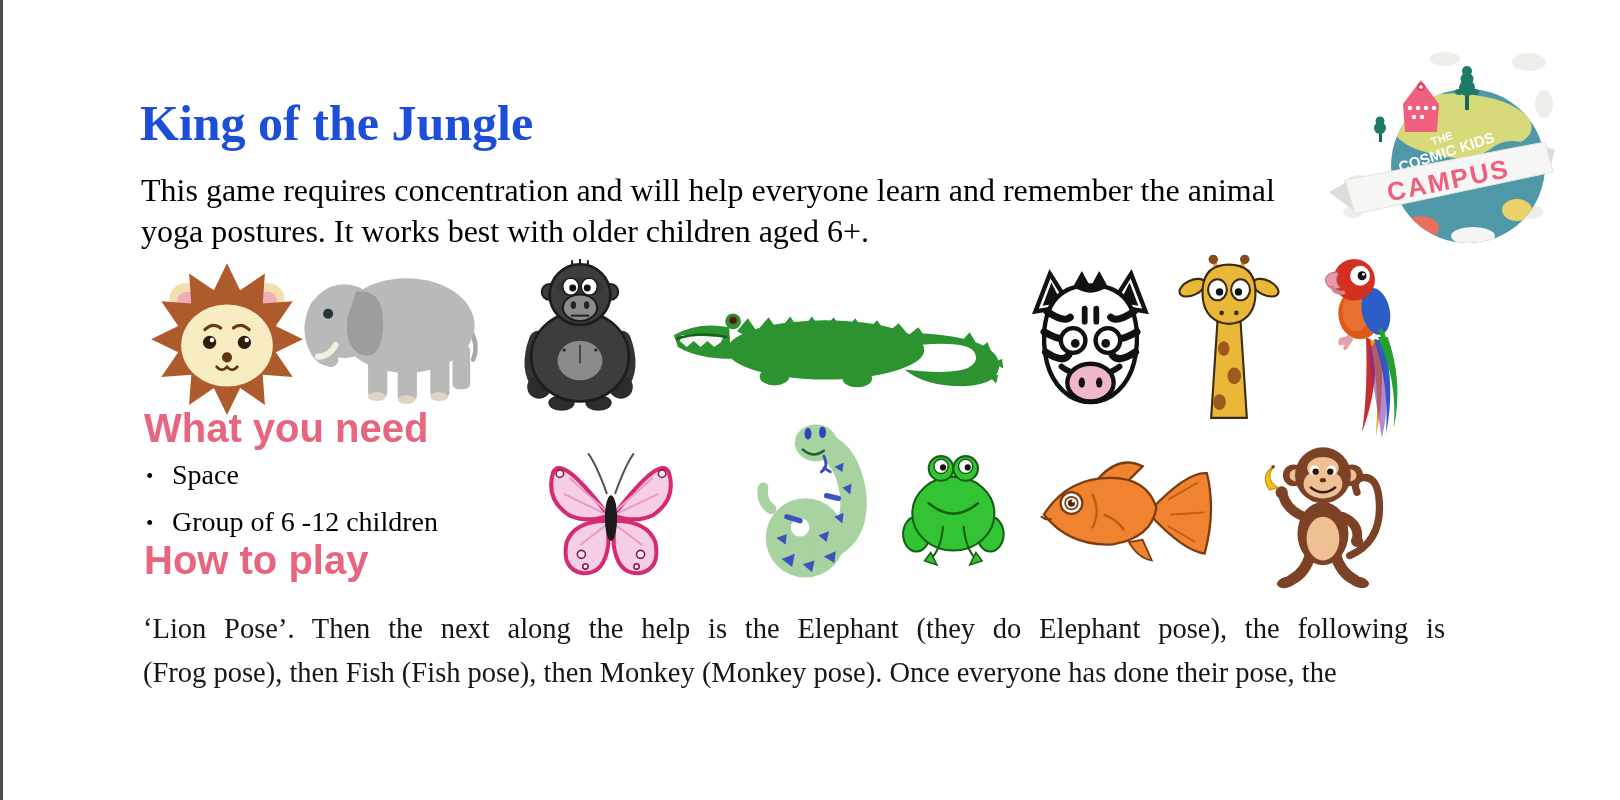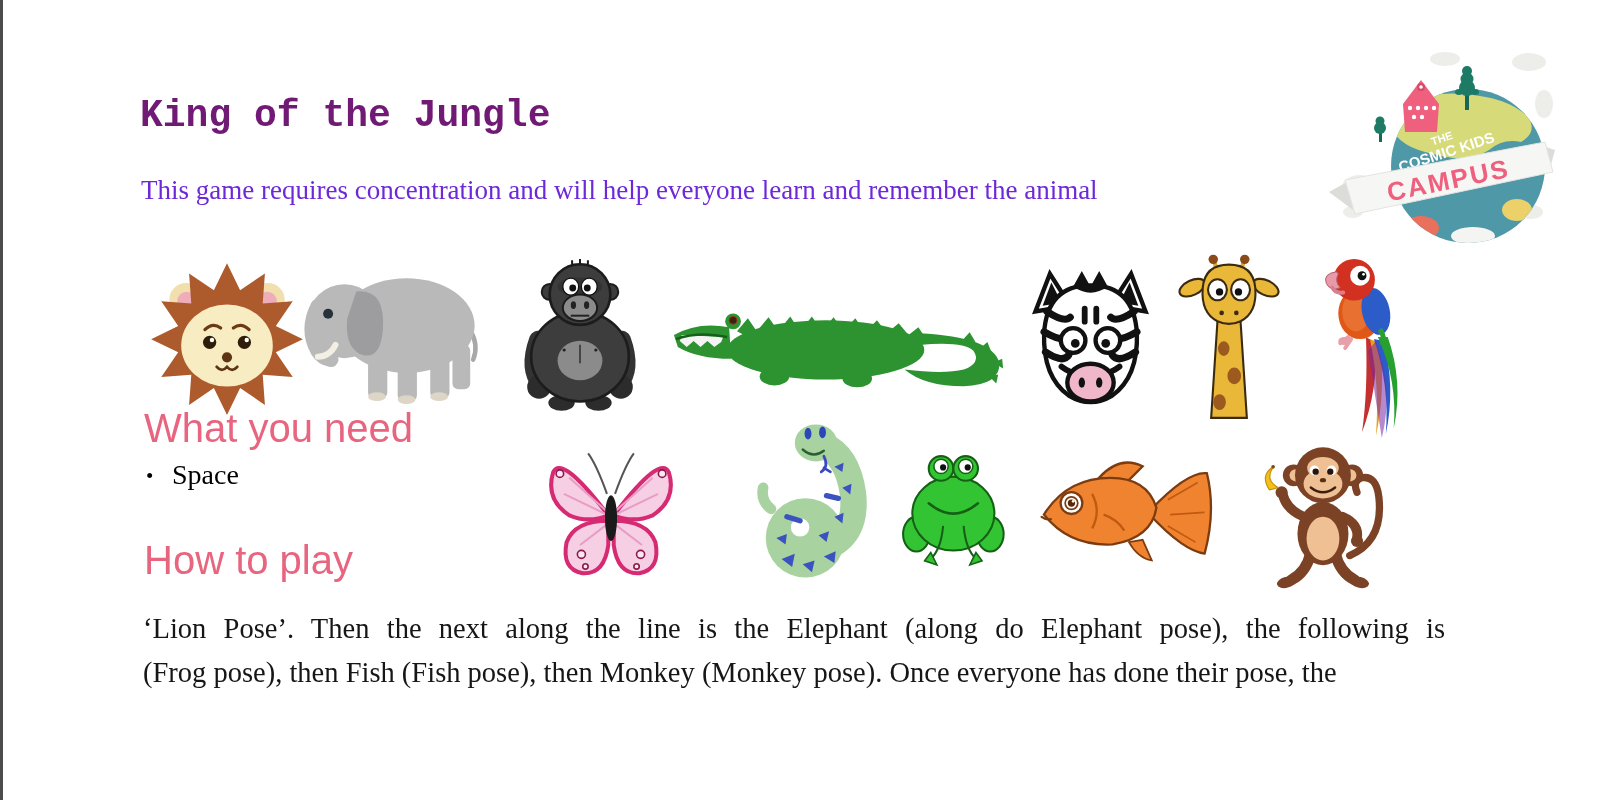--- a/index.html
+++ b/index.html
@@ -1,22 +1,22 @@
 <!DOCTYPE html>
 <html><head>
 <meta charset="utf-8">
 <style>
   html,body { margin:0; padding:0; background:#fff; }
   #page { position:relative; width:1620px; height:800px; background:#ffffff; overflow:hidden;
           font-family:"Liberation Serif", serif; }
   .edge  { position:absolute; left:0; top:0; width:3px; height:800px; background:#4c4c4c; }
-  .title { position:absolute; left:140px; top:94px; font-family:Liberation Mono, monospace;
-           font-weight:700; font-size:38px; color:#701a75; }
-  .intro { position:absolute; left:141px; top:170px; font-size:27px; line-height:41px; color:#6d28d9; }
-  .h2    { position:absolute; font-family:"Liberation Sans", sans-serif; font-weight:400;
+  .title { position:absolute; left:140px; top:94px; font-family:Liberation Serif, serif;
+           font-weight:700; font-size:50px; color:#1d4ed8; }
+  .intro { position:absolute; left:141px; top:170px; font-size:32px; line-height:41px; color:#000000; }
+  .h2    { position:absolute; font-family:"Liberation Sans", sans-serif; font-weight:700;
            font-size:40px; color:#e8657f; }
   #wyn   { left:144px; top:406px; }
   #htp   { left:144px; top:538px; }
   .bullets { position:absolute; left:146px; top:452px; font-size:28px; line-height:46px; color:#000000; }
   .dot   { display:inline-block; width:26px; font-size:21px; vertical-align:1px; }
   .howto { position:absolute; left:143px; top:607px; width:1302px; font-size:28.5px;
            line-height:44px; color:#161616; }
   .jline { text-align:justify; text-align-last:justify; }
   .jline.last { text-align-last:left; }
   .sprite { position:absolute; }
@@ -26,20 +26,21 @@
 </head>
 <body>
 
 <div id="page">
   <div class="edge"></div>
 
   <div class="title">King of the Jungle</div>
 
   <div class="intro">
     <div>This game requires concentration and will help everyone learn and remember the animal</div>
+    <div>yoga postures. It works best with older children aged 6+.</div>
   </div>
 
   <div class="sprite" style="left:1293px; top:42px; width:262px; height:202px;">
     <svg viewBox="0 0 262 202">
       <defs>
           <clipPath id="globeClip">
             <circle cx="175" cy="124" r="77"></circle>
           </clipPath>
         </defs>
 
@@ -235,20 +236,21 @@
       <circle cx="42" cy="24" r="10" fill="#fff"></circle>
       <circle cx="44" cy="24" r="4.5" fill="#111"></circle>
         <circle cx="45.5" cy="22.5" r="1.4" fill="#fff"></circle>
     </svg>
   </div>
 
   <div class="h2" id="wyn">What you need</div>
 
   <div class="bullets">
     <div><span class="dot">•</span><span>Space</span></div>
+    <div><span class="dot">•</span><span>Group of 6 -12 children</span></div>
   </div>
 
   <div class="h2" id="htp">How to play</div>
 
   <div class="sprite" style="left:536px; top:440px; width:150px; height:148px;">
     <svg viewBox="0 0 110 110">
       <path d="M52,40 Q44,18 38,10 M58,40 Q66,18 72,10" stroke="#555" stroke-width="1.5" fill="none"></path>
       <path d="M53,56 Q18,10 12,24 Q6,44 24,56 Q38,62 53,56 Z" fill="#f7cfe4" stroke="#d62a72" stroke-width="3"></path>
       <path d="M57,56 Q92,10 98,24 Q104,44 86,56 Q72,62 57,56 Z" fill="#f7cfe4" stroke="#d62a72" stroke-width="3"></path>
       <path d="M53,60 Q28,60 22,76 Q18,96 34,99 Q50,100 53,78 Z" fill="#f7cfe4" stroke="#d62a72" stroke-width="3"></path>
@@ -339,16 +341,16 @@
       <circle cx="53" cy="30" r="4" fill="#fff"></circle>
         <circle cx="67" cy="30" r="4" fill="#fff"></circle>
       <circle cx="54" cy="31" r="2.6" fill="#2a1408"></circle>
         <circle cx="66" cy="31" r="2.6" fill="#2a1408"></circle>
       <ellipse cx="60" cy="38" rx="2.5" ry="1.8" fill="#5a3014"></ellipse>
       <path d="M50,44 Q60,52 70,44" stroke="#3a2010" stroke-width="2" fill="none" stroke-linecap="round"></path>
     </svg>
   </div>
 
   <div class="howto">
-    <div class="jline">‘Lion Pose’. Then the next along the line is the Elephant (along do Elephant pose), the following is</div>
+    <div class="jline">‘Lion Pose’. Then the next along the help is the Elephant (they do Elephant pose), the following is</div>
     <div class="jline last">(Frog pose), then Fish (Fish pose), then Monkey (Monkey pose). Once everyone has done their pose, the</div>
   </div>
 </div>
 
 </body></html>

